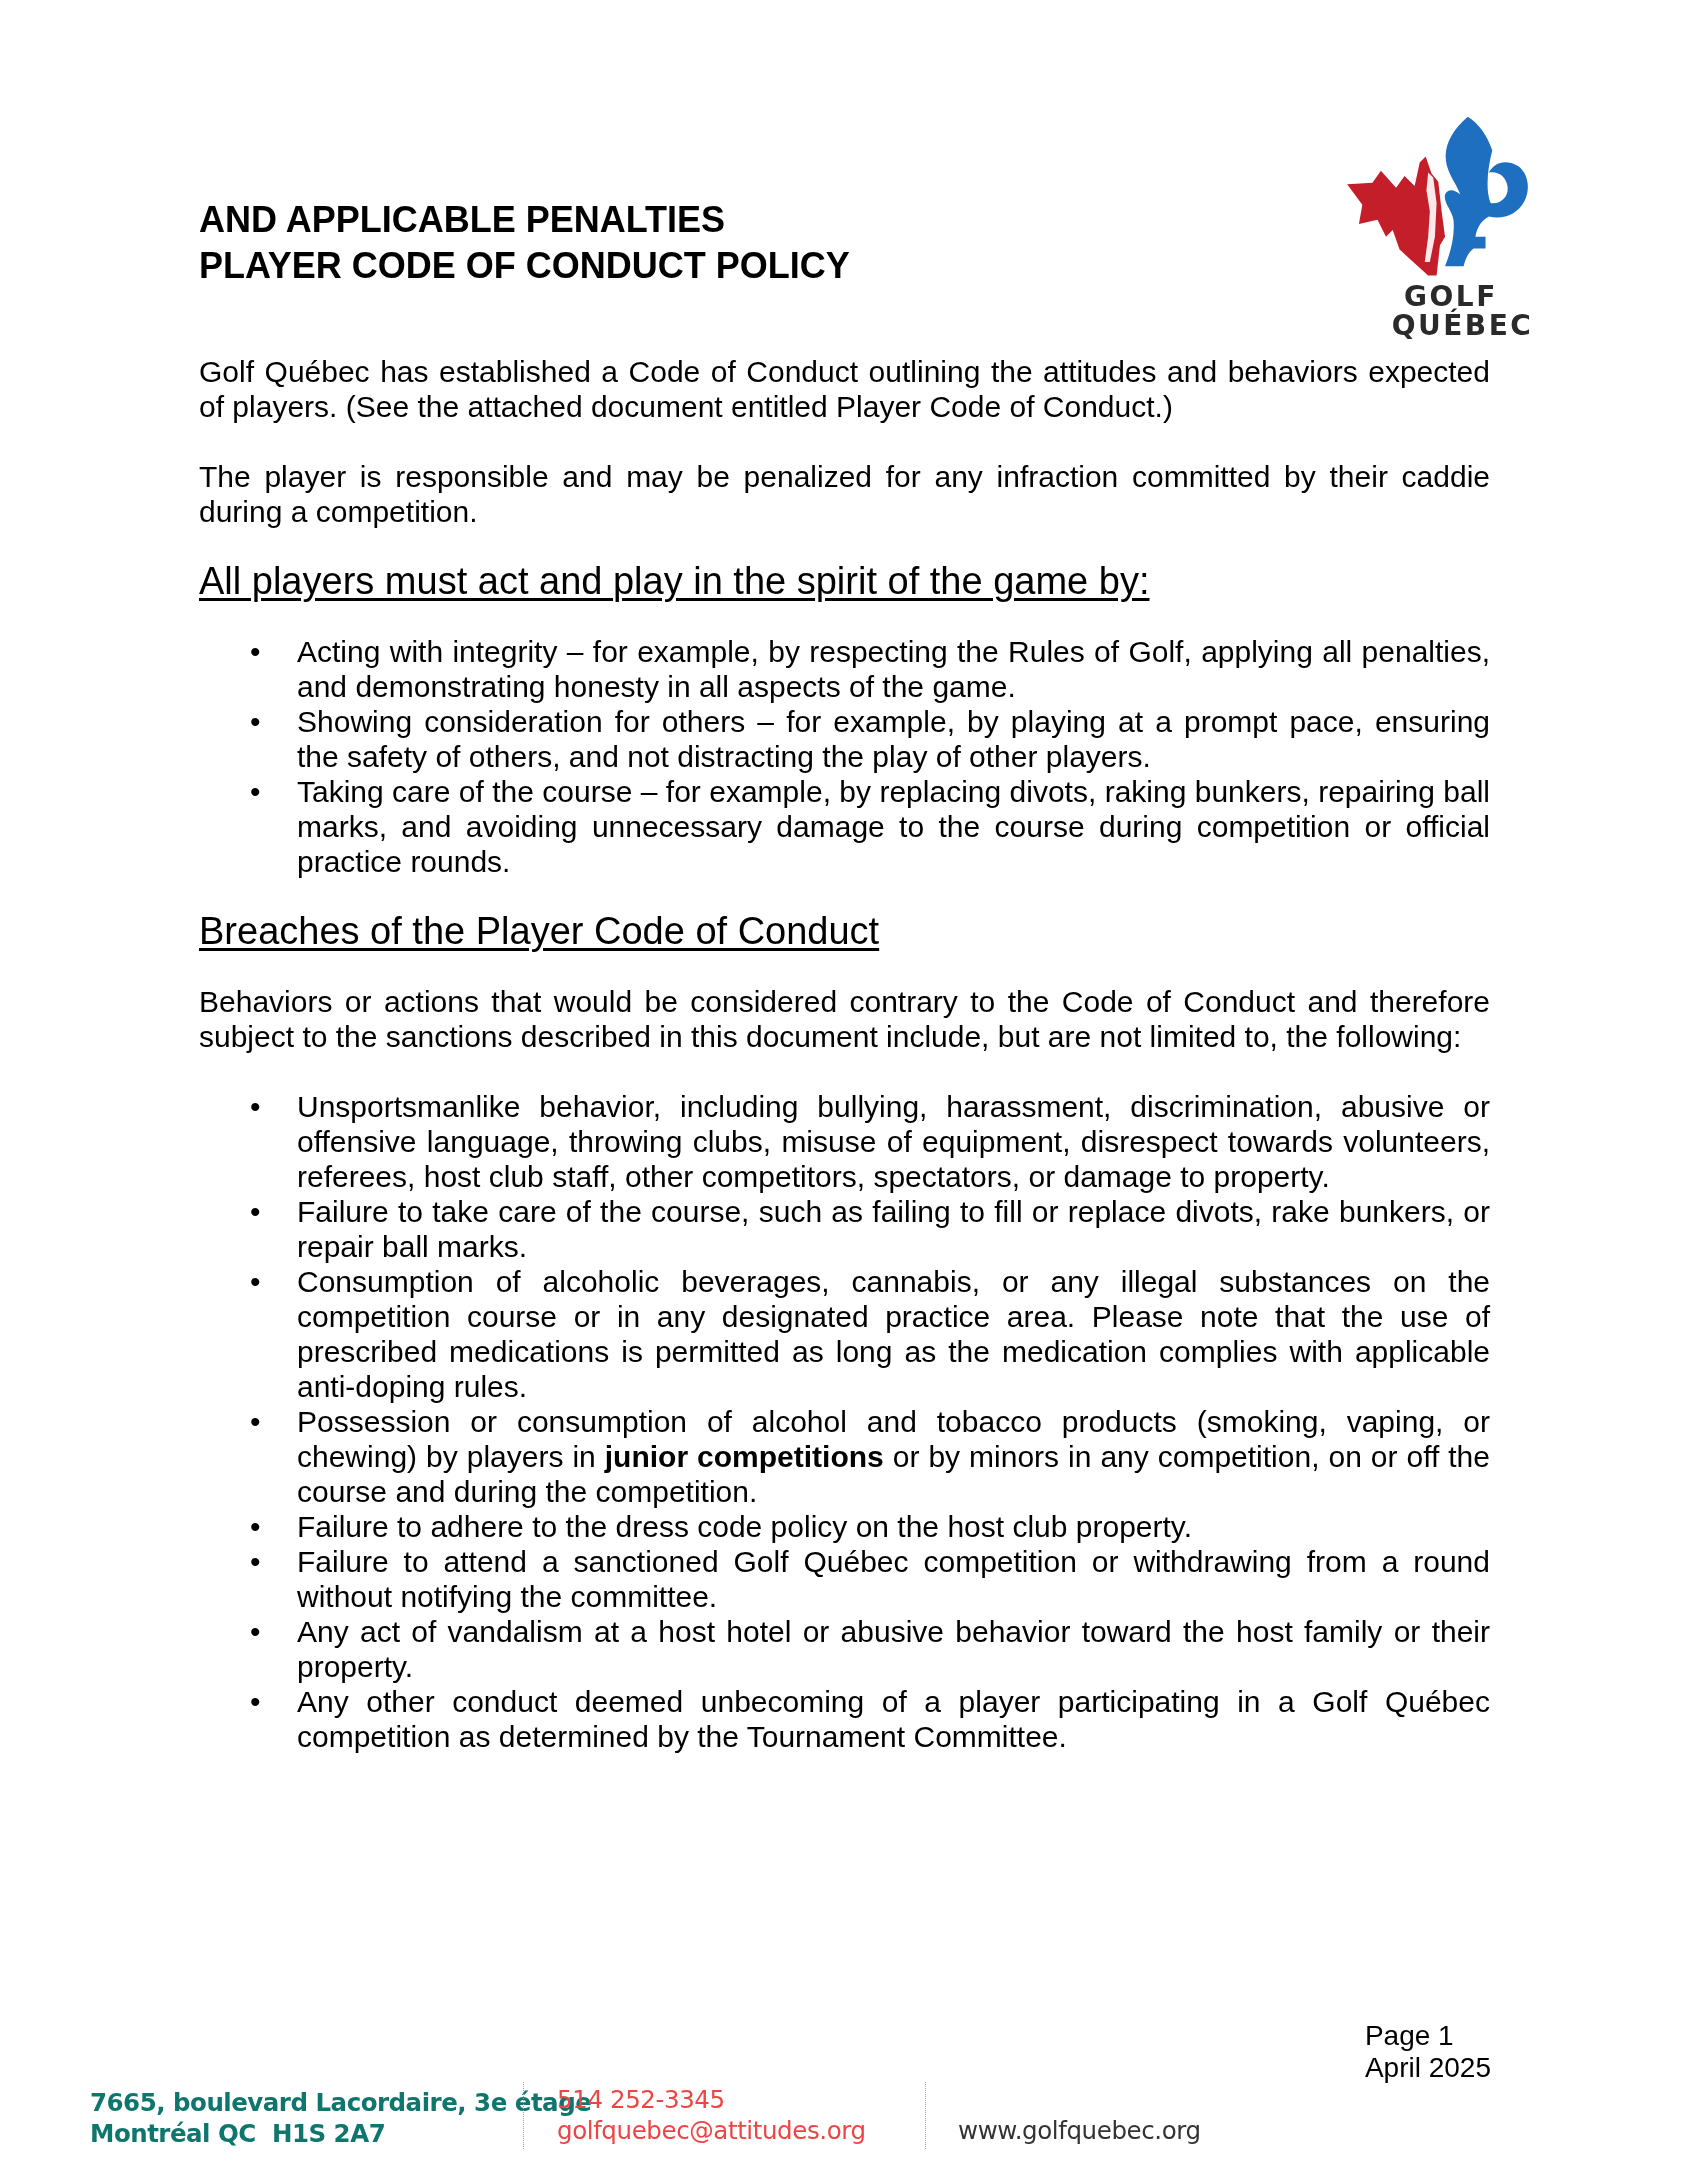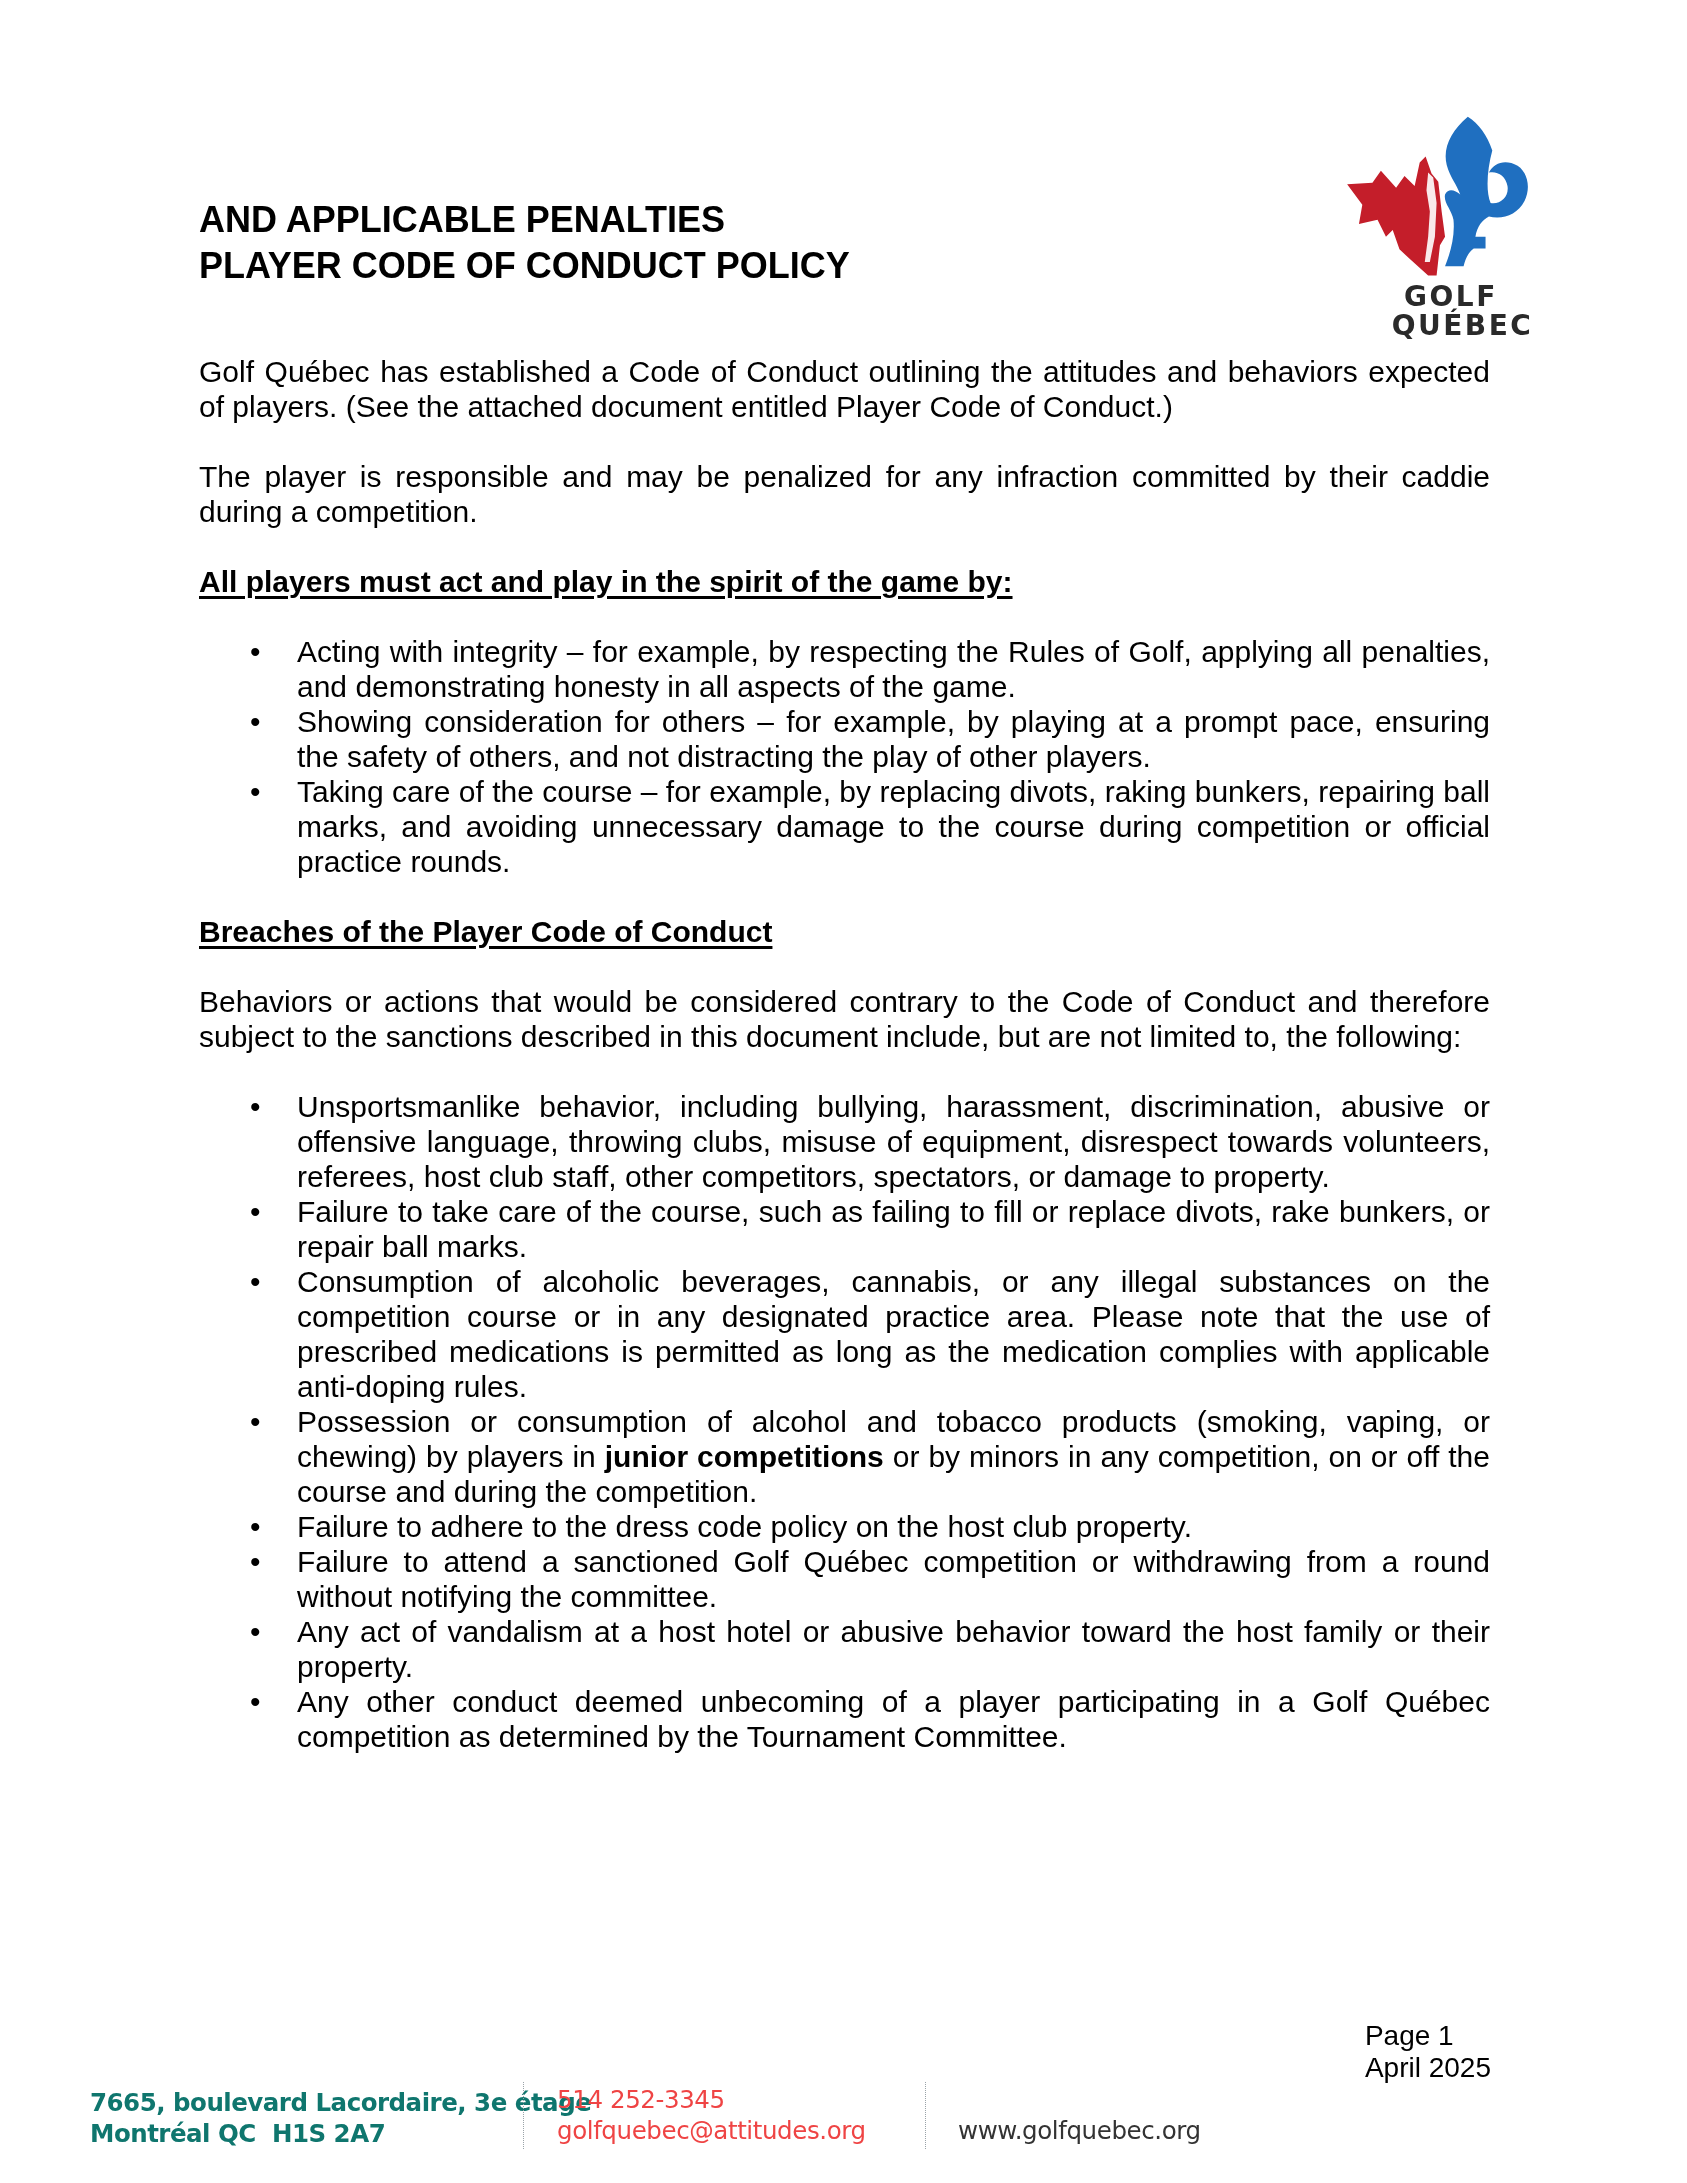--- a/index.html
+++ b/index.html
@@ -11,21 +11,21 @@
   .logo { position: absolute; left: 1337px; top: 110px; width: 211px; height: 240px; }
   .logo svg { position: absolute; left: 0; top: 0; }
   .logo-text { position: absolute; left: 0; width: 211px; text-align: center;
                font-family: "DejaVu Sans", sans-serif; font-weight: bold; color: #2a2a2a;
                font-size: 28px; letter-spacing: 2.5px; line-height: 30px; }
   .logo-golf { top: 172px; left: 8.4px; }
   .logo-quebec { top: 201px; left: 20px; }
   .body { position: absolute; left: 199px; top: 354px; width: 1291px;
           font-size: 30px; line-height: 35px; }
   .body p { margin: 0 0 35px 0; text-align: justify; }
-  .body h2 { margin: 0 0 35px 0; font-size: 30px; font-weight: bold;
+  .body h2 { margin: 0 0 35px 0; font-size: 38px; font-weight: normal;
              text-decoration: underline; text-decoration-thickness: 2.5px; text-underline-offset: 4.2px; }
   .body ul { list-style: none; margin: 0 0 35px 0; padding: 0; }
   .body li { position: relative; padding-left: 98px; text-align: justify; }
   .body li .bullet { position: absolute; left: 51px; top: 0; }
   .footer-page { position: absolute; right: 196px; top: 2020px; text-align: left;
                  font-size: 28px; line-height: 32px; }
   .footer-page div { display: block; }
   .addr { position: absolute; left: 90px; top: 2087px; font-size: 24.5px; line-height: 31px;
           font-weight: bold; color: #0f766e; font-family: "DejaVu Sans", sans-serif; letter-spacing: -0.5px; }
   .divider { position: absolute; width: 0; border-left: 1.7px dotted #9aa3a8; }

